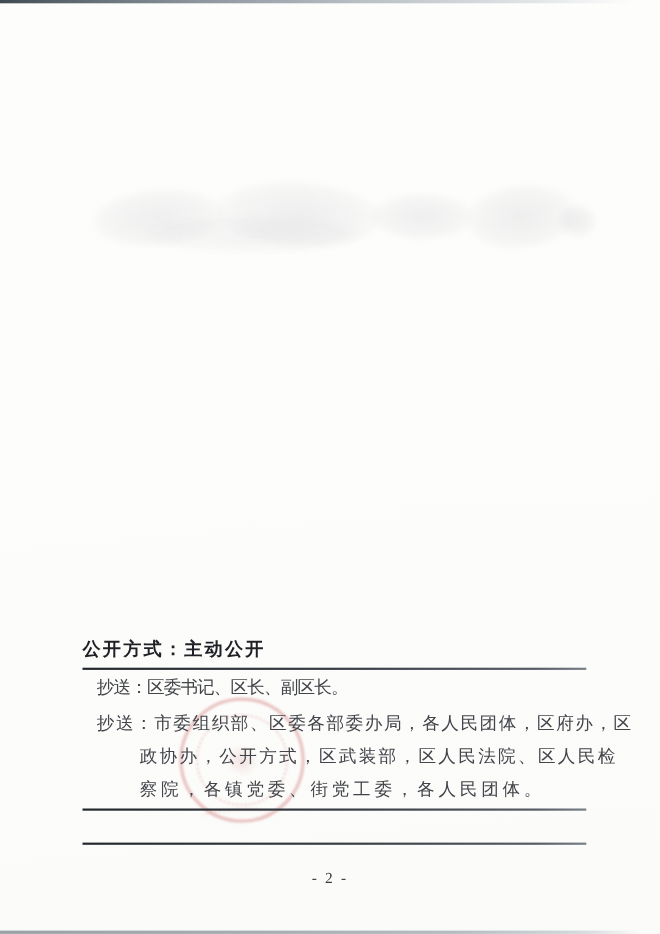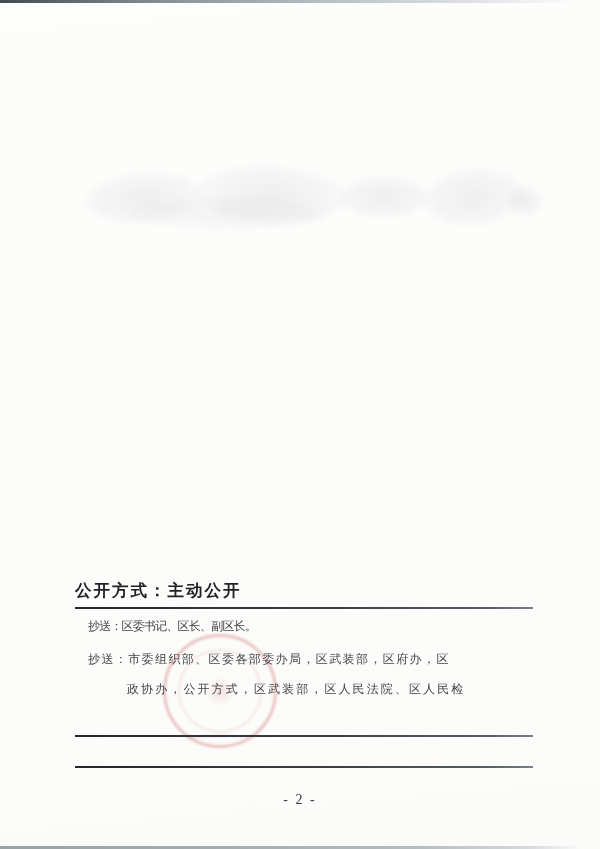--- a/index.html
+++ b/index.html
@@ -69,21 +69,21 @@
     border-top: 2px dotted rgba(193, 70, 70, 0.28);
     border-radius: 50%;
     filter: blur(0.8px);
     transform: rotate(-2deg);
   }
 
   
   .txt {
     position: absolute;
     color: #42444a;
-    font-size: 12px;
+    font-size: 16px;
     line-height: 18px;
     white-space: nowrap;
   }
   .heading {
     left: 75px; top: 581px;
     font-family: "Liberation Sans", "DejaVu Sans", sans-serif;
     font-weight: bold;
     font-size: 16.5px;
     letter-spacing: 2px;
     color: #1e2025;
@@ -135,24 +135,25 @@
 
   <div class="seal"></div>
   <div class="seal-foot"></div>
 
   <div class="txt heading">公开方式：主动公开</div>
 
   <div class="rule rule-top"></div>
 
   <div class="txt cc1">抄送：区委书记、区长、副区长。</div>
 
-  <div class="txt cc2-l1">抄送：市委组织部、区委各部委办局，区武装部，区府办，区</div>
+  <div class="txt cc2-l1">抄送：市委组织部、区委各部委办局，各人民团体，区府办，区</div>
 
   <div class="txt cc2-l2">政协办，公开方式，区武装部，区人民法院、区人民检</div>
 
+  <div class="txt cc2-l3">察院，各镇党委、街党工委，各人民团体。</div>
 
   <div class="rule rule-mid"></div>
 
 
   <div class="rule rule-bottom"></div>
 
   <div class="txt pageno">- 2 -</div>
 
   <div class="scan-edge-bottom"></div>
 

